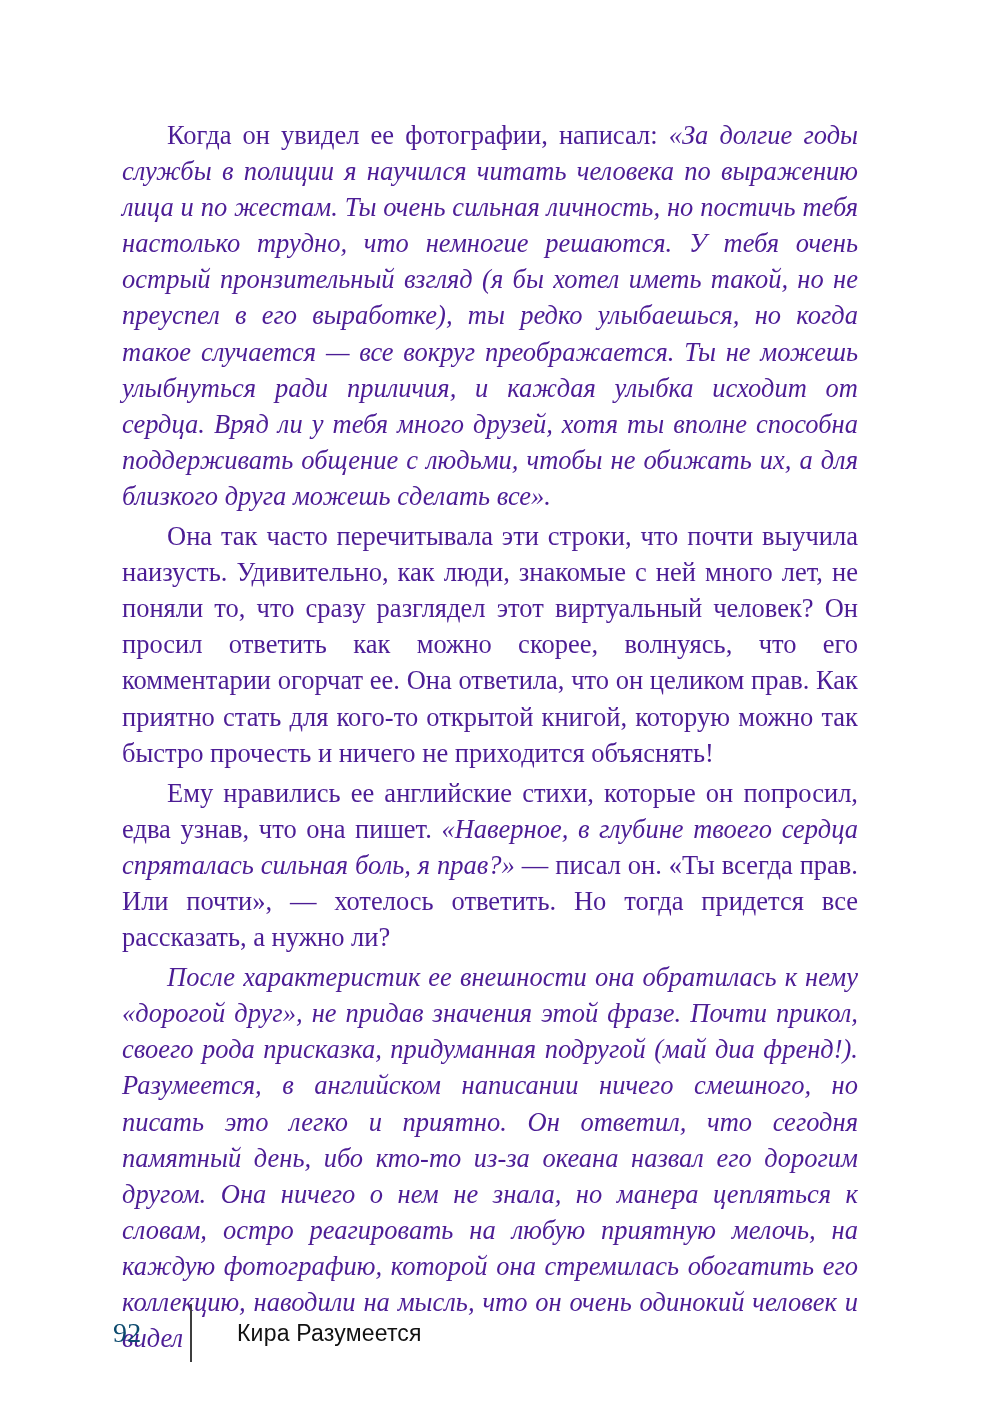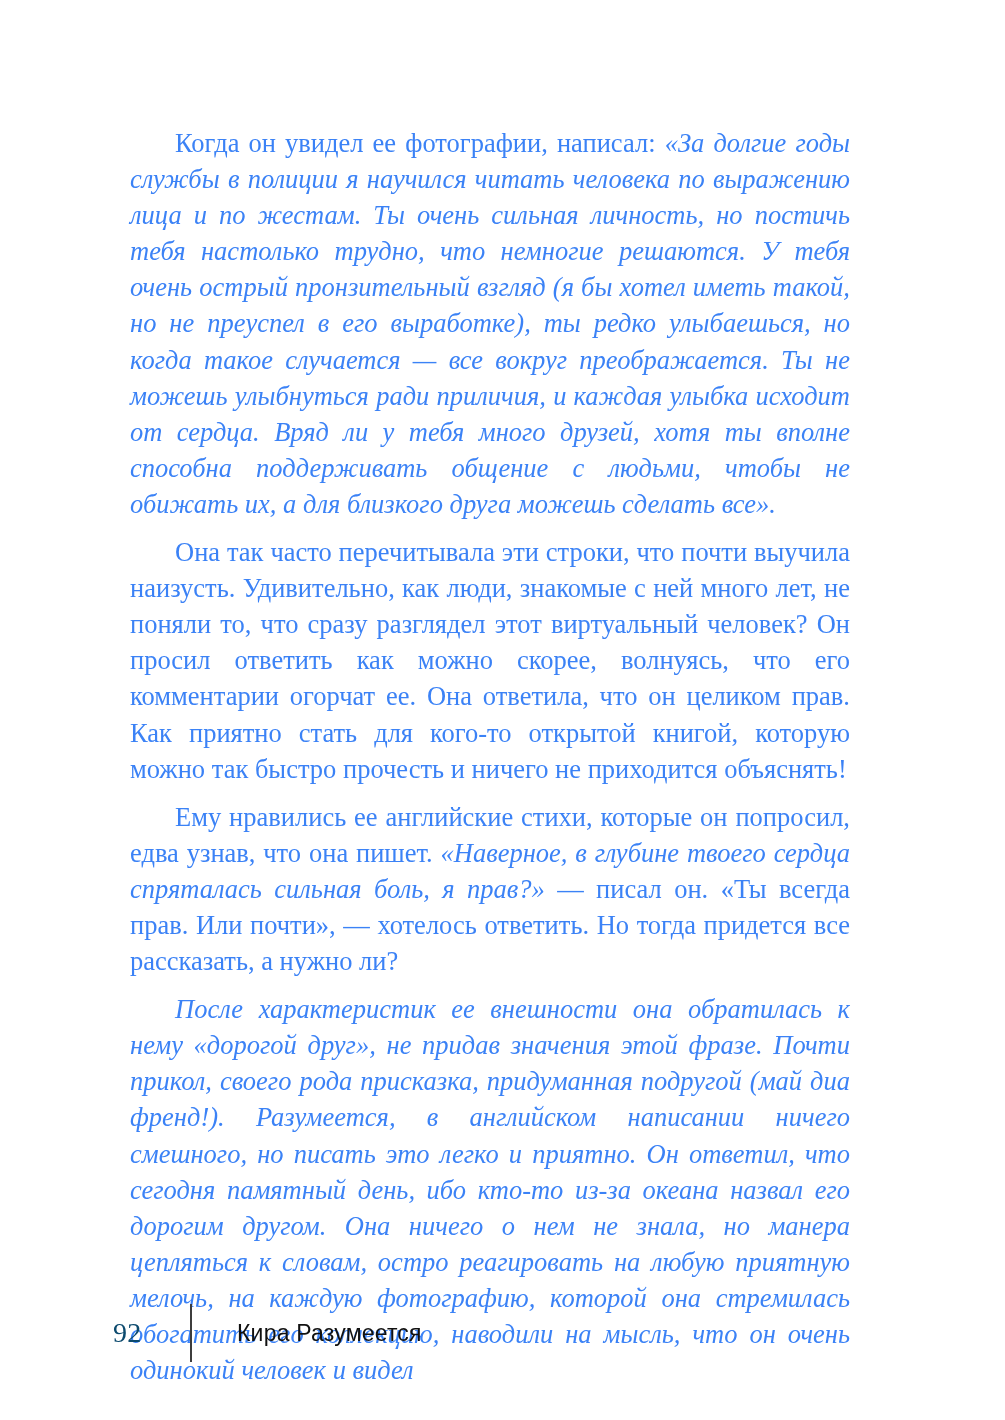--- a/index.html
+++ b/index.html
@@ -18,29 +18,29 @@
   }
 
   .text-block {
     position: absolute;
     left: 118px;
     top: 113px;
     width: 744px;
   }
 
   p.body-par {
-    margin: 12px;
+    margin: 4px;
     padding: 0;
     text-indent: 45px;
     text-align: justify;
     text-justify: inter-word;
     font-family: "Liberation Serif", "DejaVu Serif", serif;
     font-size: 26.5px;
     line-height: 36.1px;
-    color: #3b82f6;
+    color: #4c1d95;
     hyphens: manual;
     -webkit-hyphens: manual;
   }
 
   p.body-par:last-child {
     text-align: justify;
     font-style: italic;
   }
 
   .ital {

